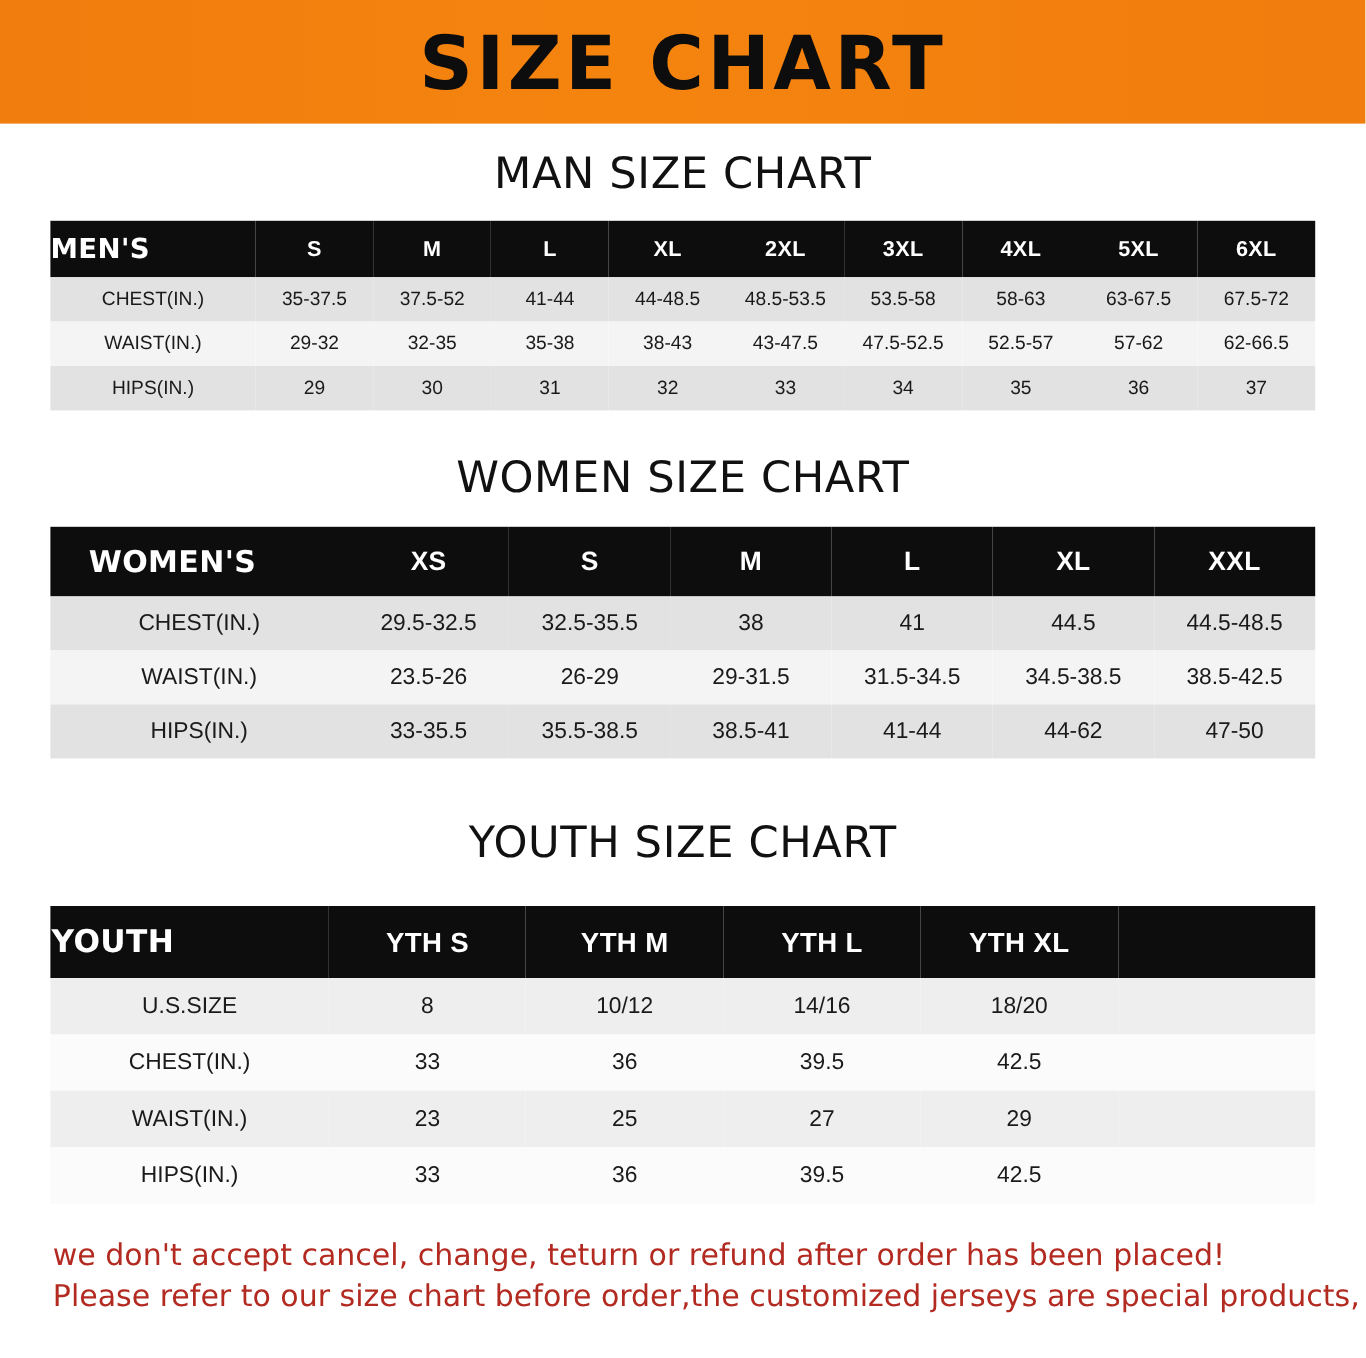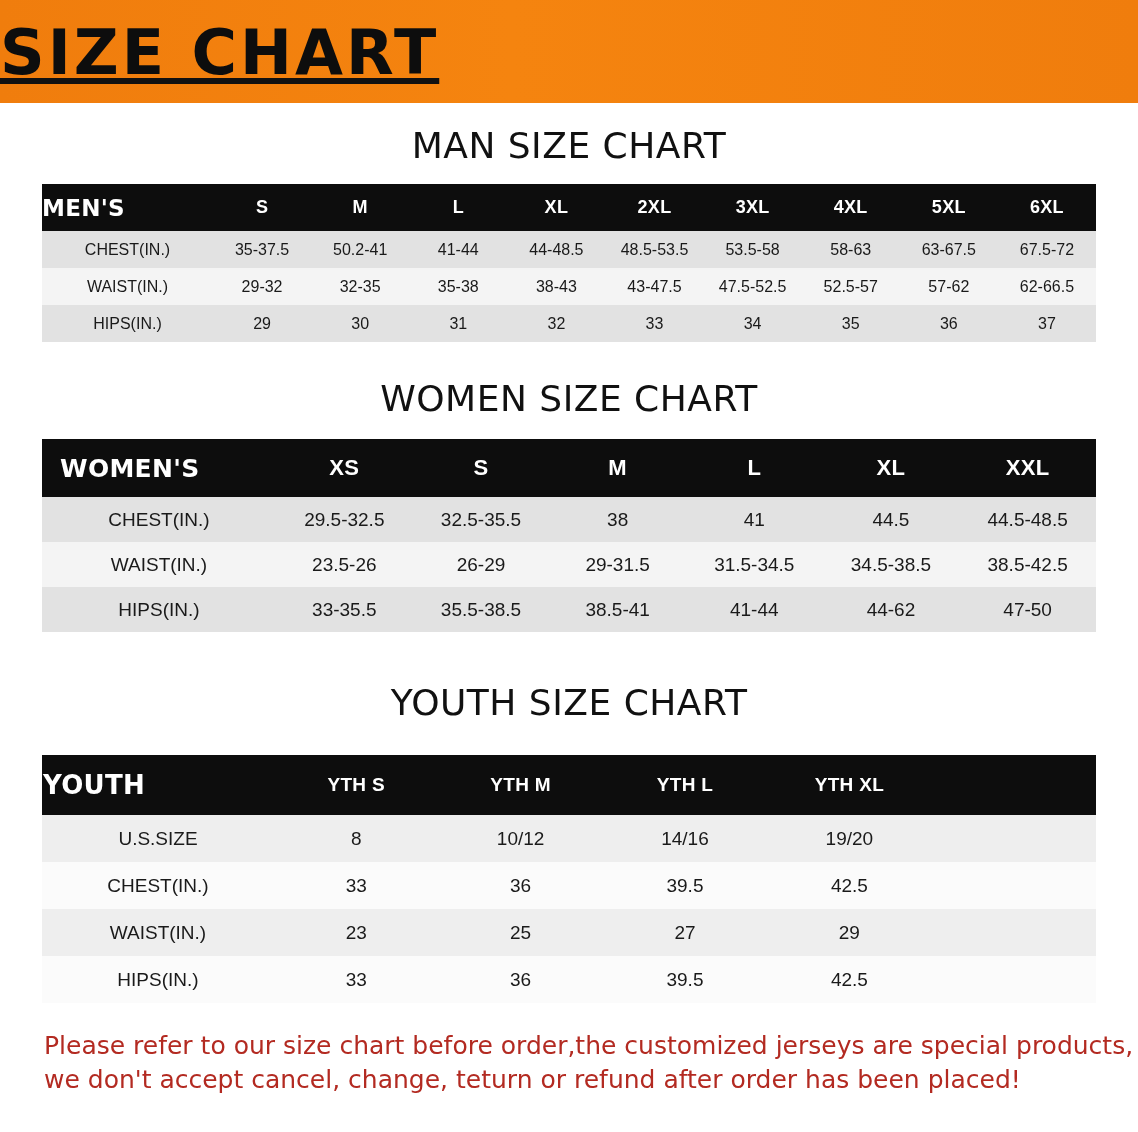--- a/index.html
+++ b/index.html
@@ -20,22 +20,21 @@
     height: 1132px;
     background: #ffffff;
   }
 
   
   .banner {
     height: 103px;
     background: linear-gradient(90deg, #f07d0d 0%, #f5840f 45%, #f07d0d 100%);
     display: flex;
     align-items: center;
-    justify-content: flex-start;
-    text-decoration: underline;
+    justify-content: center;
   }
   .banner-title {
     font-family: "DejaVu Sans", sans-serif;
     font-weight: bold;
     font-size: 62px;
     letter-spacing: 3px;
     color: #0d0d0d;
     line-height: 1;
     margin-top: 2px;
   }
@@ -94,26 +93,26 @@
   }
 
   
   #men-table thead th { height: 45px; font-size: 18px; }
   #men-table thead th.row-label { font-size: 23px; padding-left: 0; }
   #men-table tbody td { height: 35px; font-size: 16px; }
   #men-table tbody td.row-label { font-size: 16px; }
 
   
   #women-table thead th { height: 56px; font-size: 22px; }
-  #women-table thead th.row-label { font-size: 25px; padding-left: 18px; }
+  #women-table thead th.row-label { font-size: 25px; padding-left: 32px; }
   #women-table tbody td { height: 43px; font-size: 19px; }
   #women-table tbody td.row-label { font-size: 19px; }
 
   
-  #youth-table thead th { height: 58px; font-size: 19px; }
+  #youth-table thead th { height: 58px; font-size: 23px; }
   #youth-table thead th.row-label { font-size: 26px; }
   #youth-table tbody td { height: 45px; font-size: 19px; }
   #youth-table tbody td.row-label { font-size: 19px; }
   #youth-table tbody tr:nth-child(odd)  { background: #eeeeee; }
   #youth-table tbody tr:nth-child(even) { background: #fbfbfb; }
 
   
   .footer-note {
     margin: 26px 44px 0 44px;
     color: #b32a21;
@@ -147,21 +146,21 @@
           <th>3XL</th>
           <th>4XL</th>
           <th>5XL</th>
           <th>6XL</th>
         </tr>
       </thead>
       <tbody>
         <tr>
           <td class="row-label">CHEST(IN.)</td>
           <td>35-37.5</td>
-          <td>50.2-41</td>
+          <td>37.5-52</td>
           <td>41-44</td>
           <td>44-48.5</td>
           <td>48.5-53.5</td>
           <td>53.5-58</td>
           <td>58-63</td>
           <td>63-67.5</td>
           <td>67.5-72</td>
         </tr>
         <tr>
           <td class="row-label">WAIST(IN.)</td>
@@ -249,21 +248,21 @@
           <th>YTH XL</th>
           <th></th>
         </tr>
       </thead>
       <tbody>
         <tr>
           <td class="row-label">U.S.SIZE</td>
           <td>8</td>
           <td>10/12</td>
           <td>14/16</td>
-          <td>19/20</td>
+          <td>18/20</td>
           <td></td>
         </tr>
         <tr>
           <td class="row-label">CHEST(IN.)</td>
           <td>33</td>
           <td>36</td>
           <td>39.5</td>
           <td>42.5</td>
           <td></td>
         </tr>
@@ -281,17 +280,17 @@
           <td>36</td>
           <td>39.5</td>
           <td>42.5</td>
           <td></td>
         </tr>
       </tbody>
     </table>
   </div>
 
   <div class="footer-note">
+    <div>we don't accept cancel, change, teturn or refund after order has been placed!</div>
     <div>Please refer to our size chart before order,the customized jerseys are special products,</div>
-    <div>we don't accept cancel, change, teturn or refund after order has been placed!</div>
   </div>
 
 </div>
 
 </body></html>

